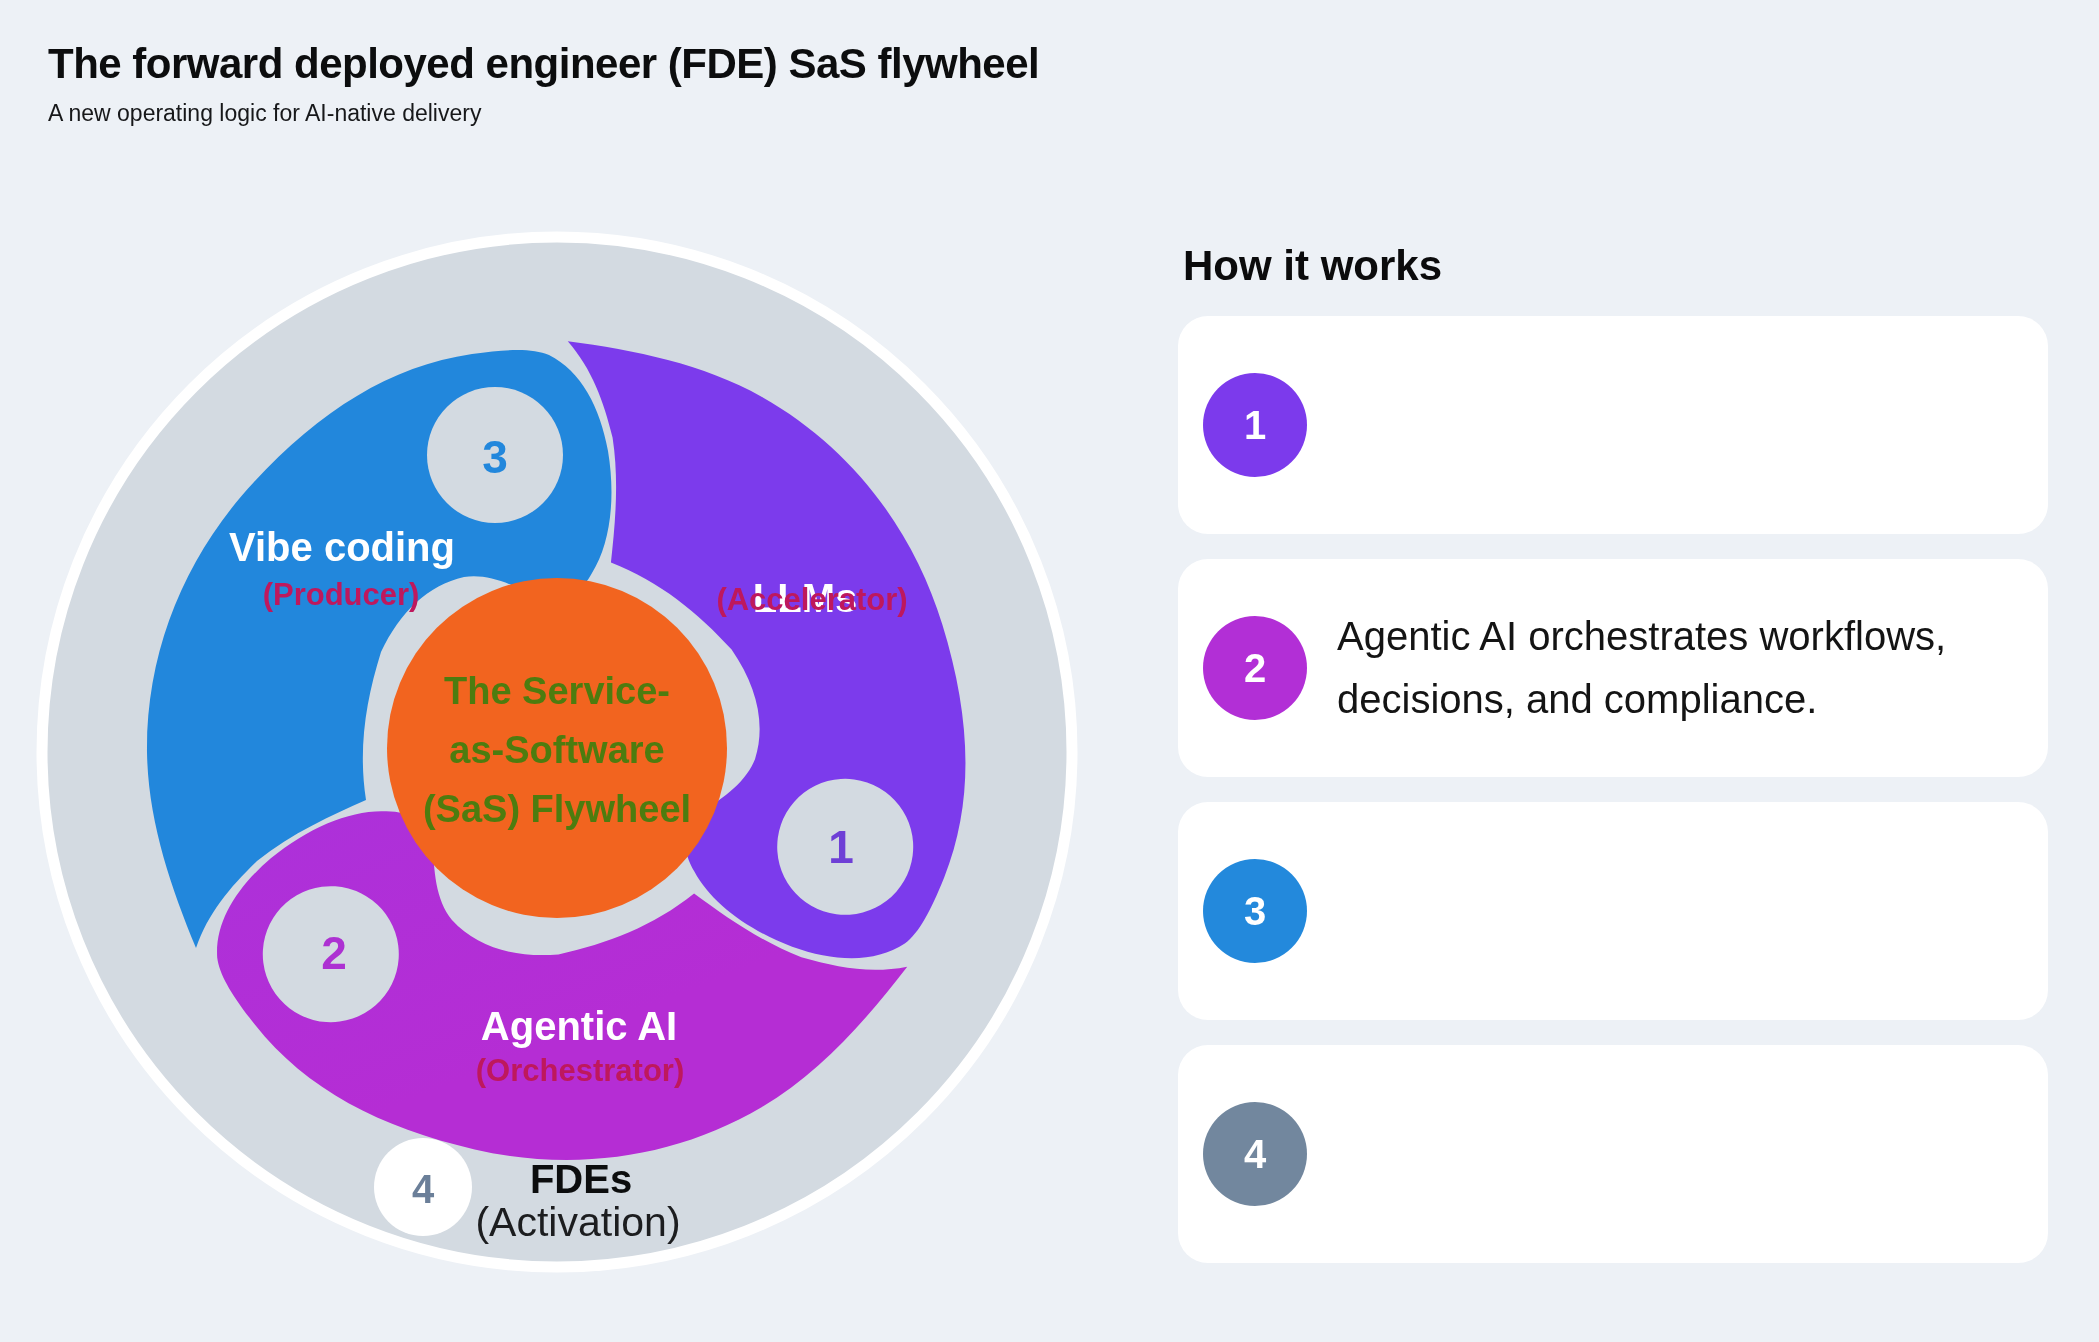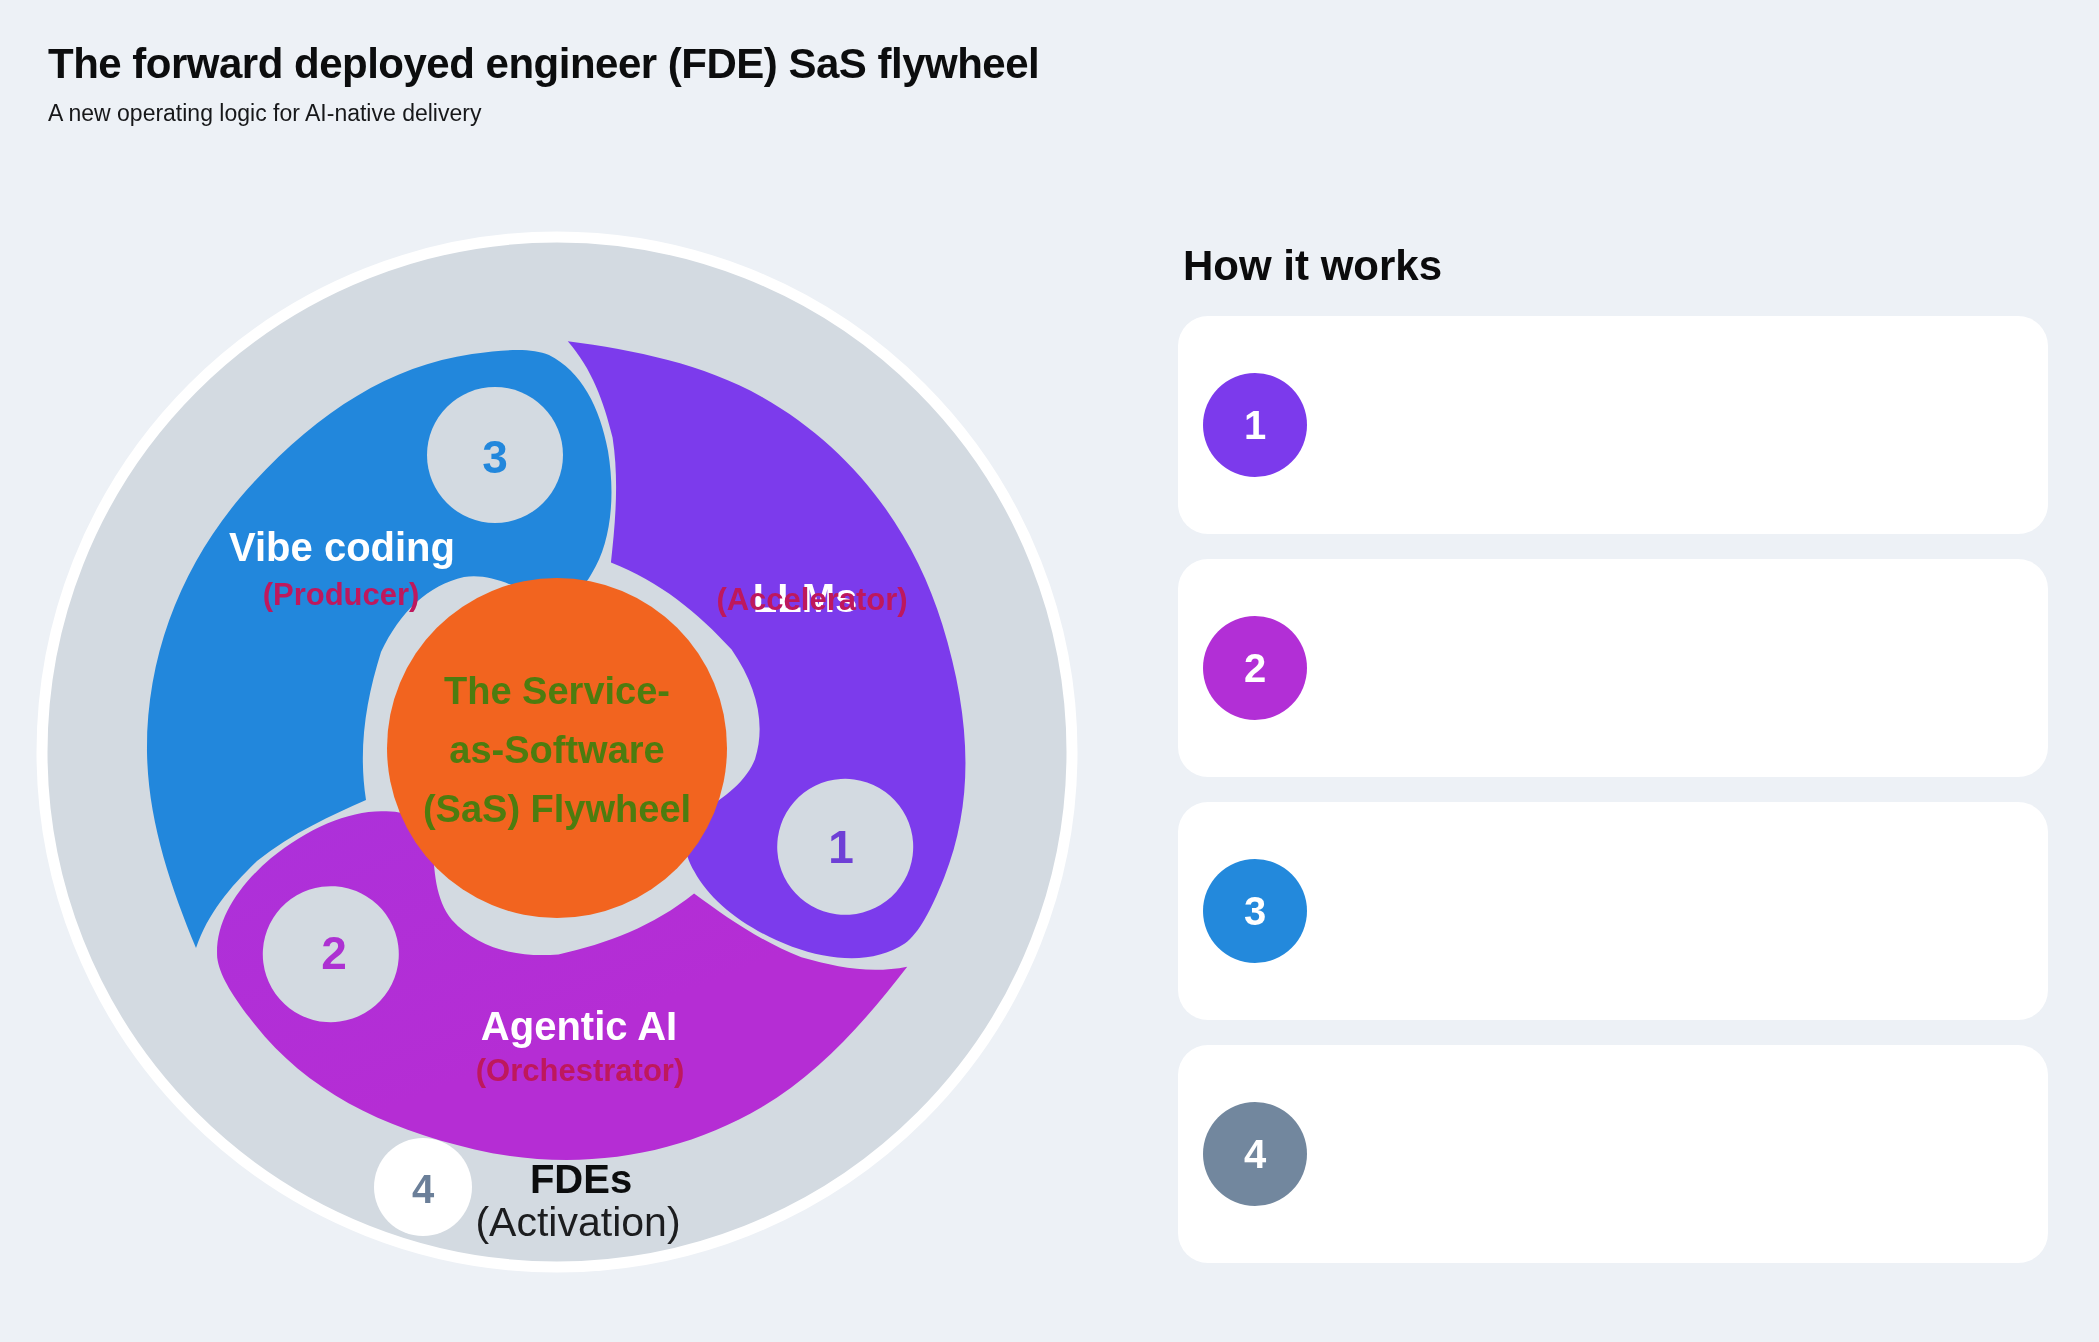--- a/index.html
+++ b/index.html
@@ -146,20 +146,22 @@
 <div class="abs ctr fw-num" style="left:423px;top:1189px;color:#6b7f99;font-size:40px;">4</div>
 
 <div id="hiw-heading" class="abs">How it works</div>
 
 <div class="card" style="top:316px;">
   <div class="badge" style="background-color: rgb(124, 58, 236);">1</div>
 </div>
 
 <div class="card" style="top:559px;">
   <div class="badge" style="background-color: rgb(178, 47, 214);">2</div>
+  <div class="card-text">Agentic AI orchestrates workflows,
+decisions, and compliance.</div>
 </div>
 
 <div class="card" style="top:802px;">
   <div class="badge" style="background-color: rgb(35, 137, 220);">3</div>
 </div>
 
 <div class="card" style="top:1045px;">
   <div class="badge" style="background-color: rgb(114, 135, 158);">4</div>
 </div>
 

